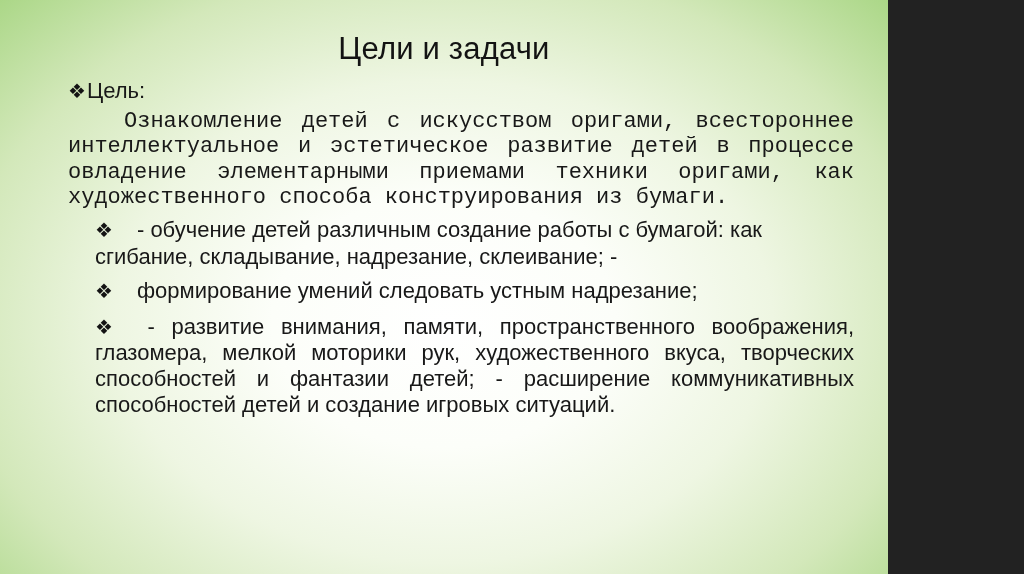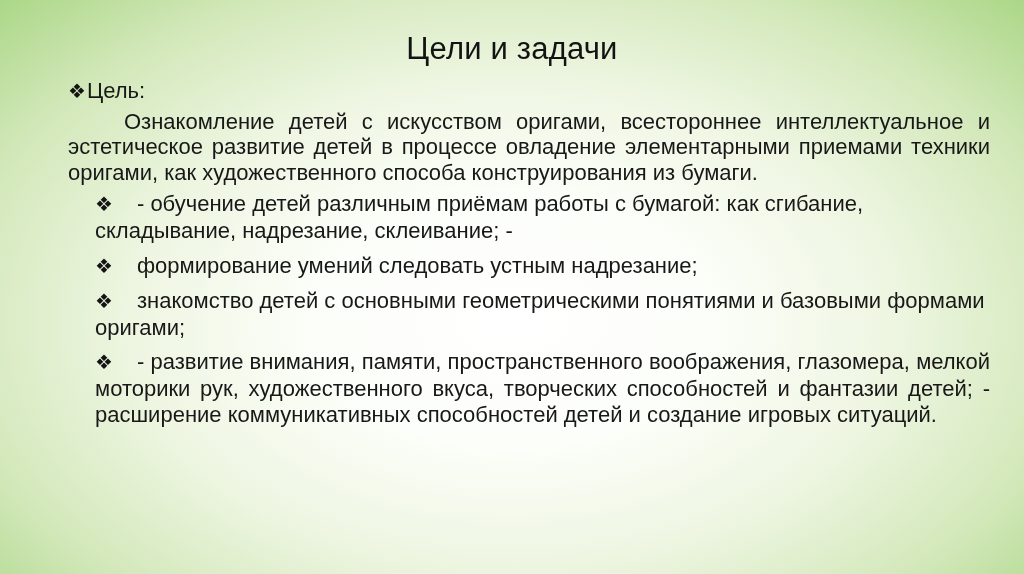--- a/index.html
+++ b/index.html
@@ -2,21 +2,21 @@
 <html lang="ru"><head>
 <meta charset="utf-8">
 <style>
   html, body {
     margin: 0;
     padding: 0;
     background: #222;
   }
   .slide {
     position: relative;
-    width: 1024px;
+    width: 888px;
     height: 574px;
     overflow: hidden;
     box-sizing: border-box;
     background:
       radial-gradient(ellipse 88% 100% at 50% 56%,
         #ffffff 0%,
         #fcfef9 22%,
         #eef6e2 42%,
         #d3e8ba 62%,
         #a6d581 82%,
@@ -48,20 +48,21 @@
     font-size: 20px;
     color: #131313;
   }
   .heading-row .bullet {
     margin-right: 1px;
   }
   .goal-paragraph {
     margin: 4px 0 6px 0;
     text-align: justify;
     text-indent: 56px;
+    font-family: Liberation Mono, monospace;
   }
   .task {
     margin: 0 0 9px 27px;
   }
   .task .bullet {
     margin-right: 24px;
   }
   .task.justified {
     text-align: justify;
   }
@@ -76,29 +77,26 @@
   <div class="content">
 
     <div class="heading-row">
       <span class="bullet">❖</span><span>Цель:</span>
     </div>
 
     <p class="goal-paragraph">Ознакомление детей с искусством оригами, всестороннее интеллектуальное и эстетическое развитие детей в процессе овладение элементарными приемами техники оригами, как художественного способа конструирования из бумаги.</p>
 
 
     <div class="task">
-      <span class="bullet">❖</span><span class="task-text">- обучение детей различным приёмам работы с бумагой: как сгибание, складывание, надрезание, склеивание; -</span>
+      <span class="bullet">❖</span><span class="task-text">- обучение детей различным создание работы с бумагой: как сгибание, складывание, надрезание, склеивание; -</span>
     </div>
 
     <div class="task">
       <span class="bullet">❖</span><span class="task-text">формирование умений следовать устным надрезание;</span>
     </div>
 
-    <div class="task">
-      <span class="bullet">❖</span><span class="task-text">знакомство детей с основными геометрическими понятиями и базовыми формами оригами;</span>
-    </div>
 
     <div class="task justified">
       <span class="bullet">❖</span><span class="task-text">- развитие внимания, памяти, пространственного воображения, глазомера, мелкой моторики рук, художественного вкуса, творческих способностей и фантазии детей; - расширение коммуникативных способностей детей и создание игровых ситуаций.</span>
     </div>
 
   </div>
 </div>
 
 </body></html>

